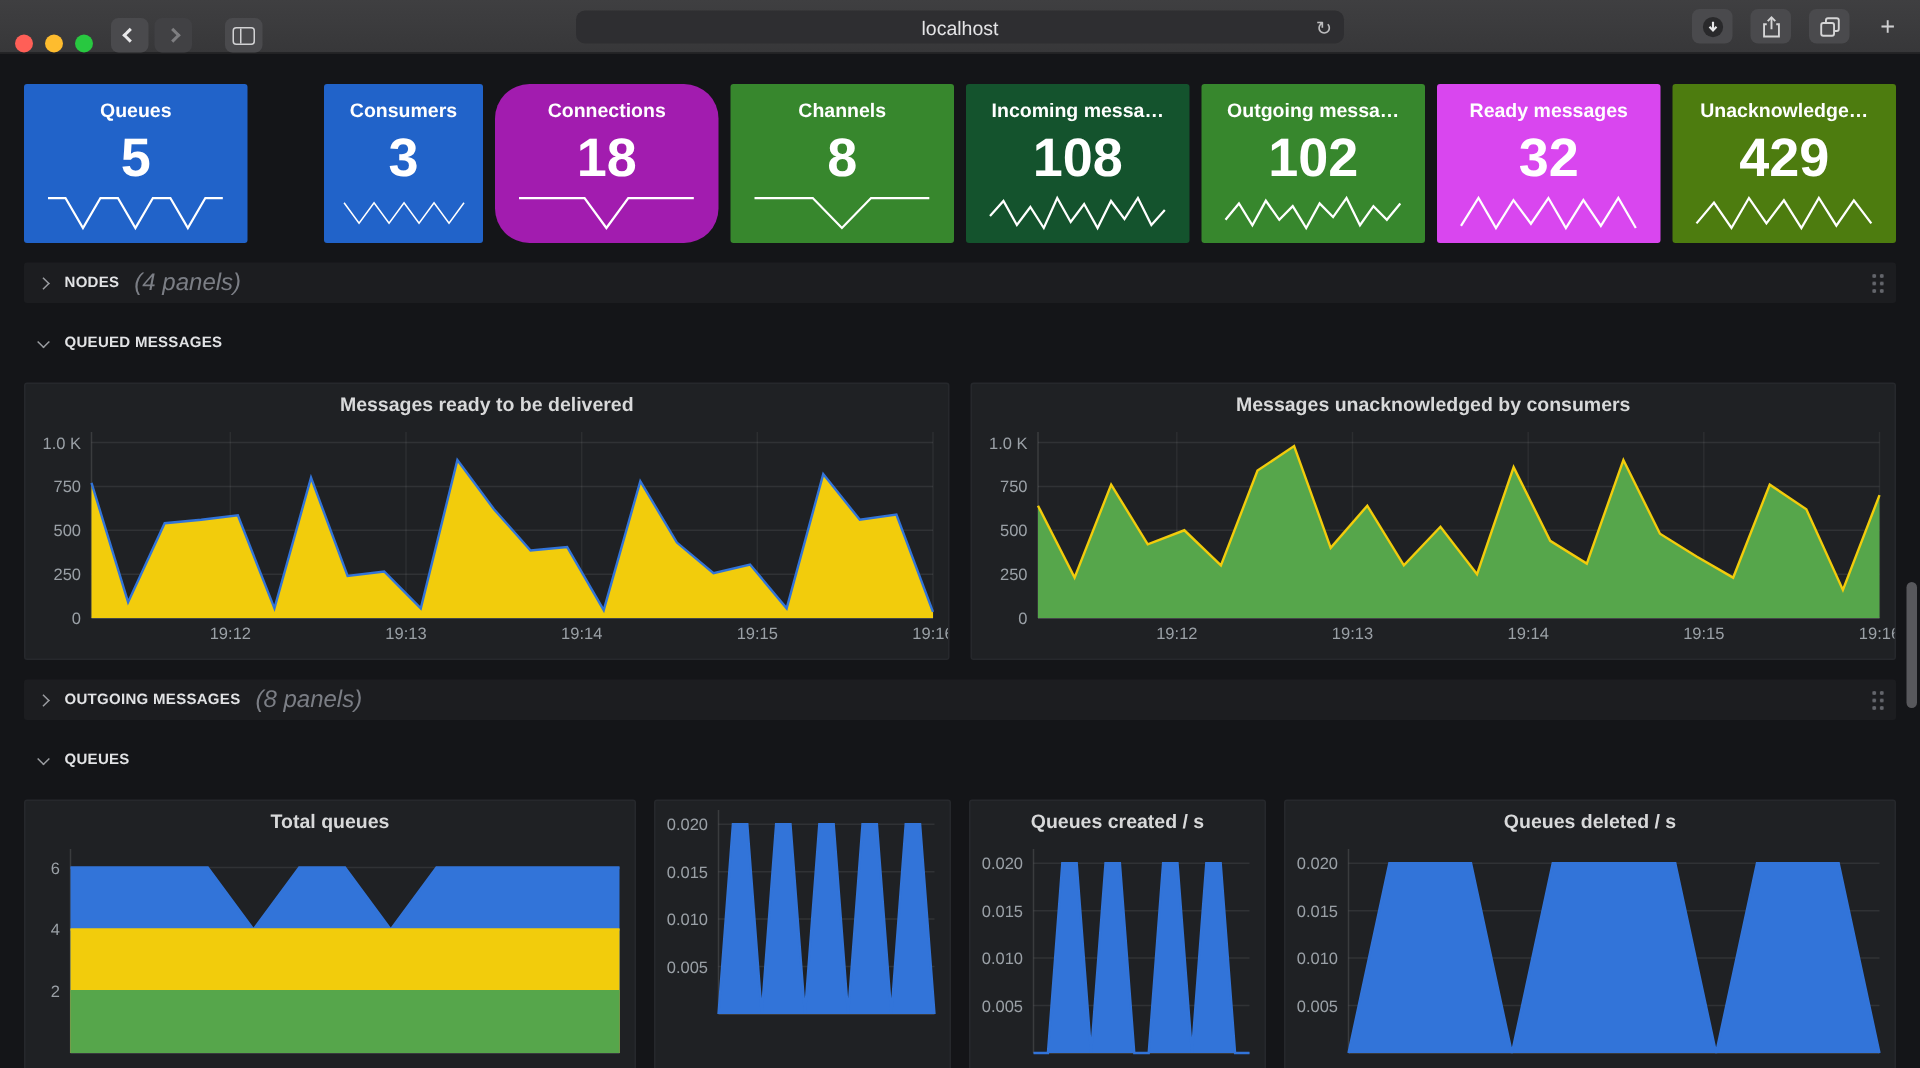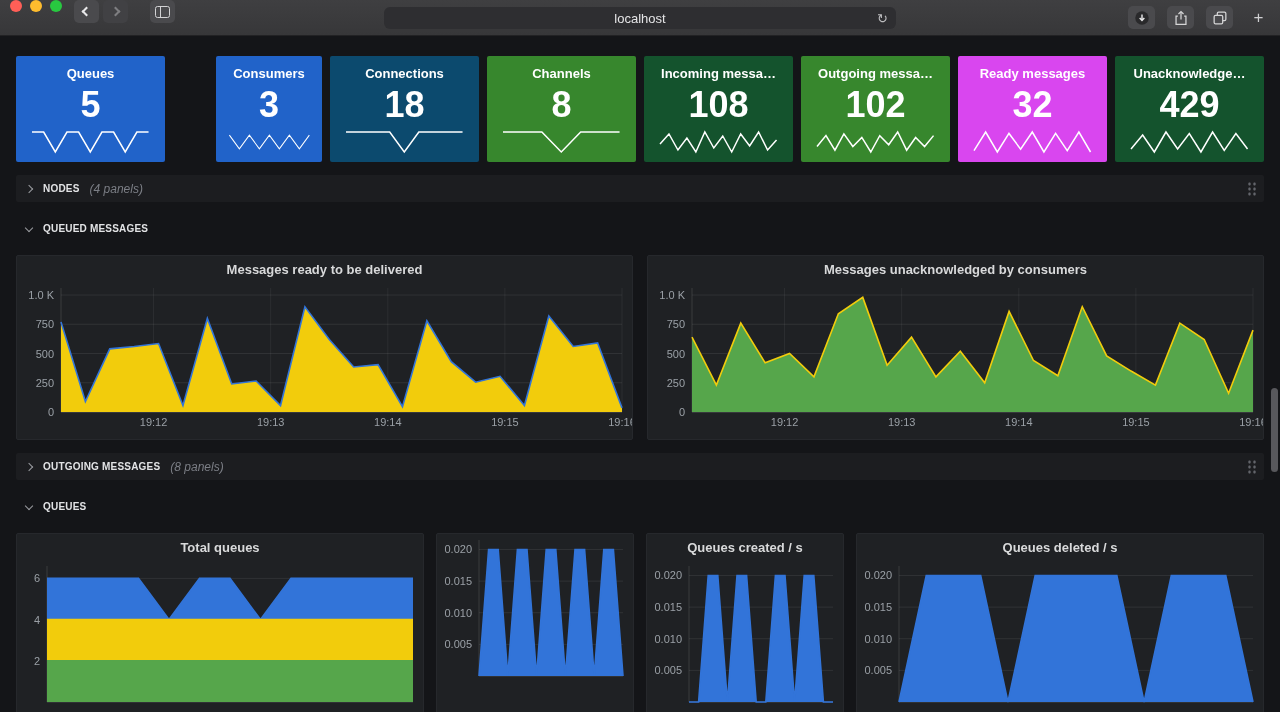--- a/index.html
+++ b/index.html
@@ -1,21 +1,21 @@
 <!DOCTYPE html>
 <html><head>
 <meta charset="utf-8">
 <style>
   * { margin:0; padding:0; box-sizing:border-box; }
   html,body { width:1280px; height:712px; overflow:hidden; }
   body { background:#141518; font-family:"Liberation Sans", sans-serif; position:relative; }
 
   
   .browser { position:relative; height:36px; background:linear-gradient(#3f3f41,#373739);
-             border-bottom:1px solid #222224; display:flex; align-items:flex-start; padding:0 10px; }
+             border-bottom:1px solid #222224; display:flex; align-items:flex-end; padding:0 10px; }
   .traffic { display:flex; gap:8px; margin-right:12px; }
   .tl { width:12px; height:12px; border-radius:50%; }
   .nav-cluster { display:flex; gap:4px; align-items:center; }
   .nav-btn { width:25px; height:23px; border-radius:5px; background:#4a4a4d;
              display:flex; align-items:center; justify-content:center; color:#e8e8ea; }
   .nav-btn.dim { color:#7e7e81; background:#414144; }
   .nav-btn.sidebar { margin-left:18px; }
   .chev { display:inline-block; width:7px; height:7px; border:solid currentColor; border-width:0 2px 2px 0; }
   .chev.right { transform:rotate(-45deg); }
   .chev.left  { transform:rotate(135deg); }
@@ -41,21 +41,21 @@
   .stat-label { font-size:13px; font-weight:700; color:#fff; white-space:nowrap; overflow:hidden;
                 text-overflow:clip; max-width:100%; }
   .stat-value { font-size:36px; font-weight:600; color:#fff; line-height:1.05; margin-top:5px; }
   .stat svg { width:88%; height:24px; margin-top:auto; }
 
   .strip { height:27px; background:#1c1d20; border-radius:2px; display:flex; align-items:center;
            padding:0 10px; margin-top:13px; position:relative; cursor:pointer; }
   .row-head { height:26px; display:flex; align-items:center; padding:0 10px; margin-top:13px; cursor:pointer; }
   .strip .chev, .row-head .chev { color:#9b9da1; margin-right:11px; }
   .row-title { font-size:10px; font-weight:700; color:#e2e3e5; letter-spacing:.2px; }
-  .row-count { font-size:12px; font-style:italic; color:#7b7e85; margin-left:10px; }
+  .row-count { font-size:16px; font-style:italic; color:#7b7e85; margin-left:10px; }
   .drag { position:absolute; right:7px; top:50%; transform:translateY(-50%); width:10px; height:15px;
           background-image:radial-gradient(circle,#63656b 1.2px,transparent 1.5px);
           background-size:5px 5px; }
 
   .panels2 { display:grid; grid-template-columns:1fr 1fr; gap:14px; margin-top:14px;border-radius:10px; }
   .panels4 { display:grid; grid-template-columns:408px 198px 198px 1fr; gap:12px; margin-top:14px; }
   .panel { background:#1f2124; border:1px solid #26282c; border-radius:2px; height:185px; }
   .panels4 .panel { height:190px; }
   .panel-title { height:26px; display:flex; align-items:center; justify-content:center;
                  font-size:13px; font-weight:600; color:#d8d9da; white-space:nowrap; overflow:hidden; }
@@ -126,21 +126,21 @@
           <polyline points="2,2 13.654687500000001,2 25.309375000000003,22 36.9640625,2 48.618750000000006,2 60.2734375,22 71.928125,2 83.58281249999999,2 95.23750000000001,22 106.8921875,2 118.546875,2" fill="none" stroke="#ffffff" stroke-width="1.5" stroke-linejoin="miter"></polyline>
         </svg>
     </div>
     <div class="stat" style="background: rgb(33, 99, 201); margin-left: 43px;">
       <div class="stat-label">Consumers</div>
       <div class="stat-value">3</div>
       <svg viewBox="0 0 120.546875 24">
           <polyline points="2,2 16.568359375,22 31.13671875,2 45.705078125,22 60.2734375,2 74.841796875,22 89.41015625,2 103.978515625,22 118.546875,2" fill="none" stroke="#ffffff" stroke-width="1.5" stroke-linejoin="miter"></polyline>
         </svg>
     </div>
-    <div class="stat" style="background: #0c4a6e;">
+    <div class="stat" style="background: #a21caf; border-radius: 23px;">
       <div class="stat-label">Connections</div>
       <div class="stat-value">18</div>
       <svg viewBox="0 0 120.546875 24">
           <polyline points="2,2 16.568359375,2 31.13671875,2 45.705078125,2 60.2734375,22 74.841796875,2 89.41015625,2 103.978515625,2 118.546875,2" fill="none" stroke="#ffffff" stroke-width="1.5" stroke-linejoin="miter"></polyline>
         </svg>
     </div>
     <div class="stat" style="background: rgb(55, 135, 45);">
       <div class="stat-label">Channels</div>
       <div class="stat-value">8</div>
       <svg viewBox="0 0 120.546875 24">
@@ -161,21 +161,21 @@
           <polyline points="2,16.545454545454547 10.965144230769232,5.63636363636364 19.930288461538463,20.181818181818183 28.895432692307693,3.818181818181819 37.86057692307693,16.545454545454547 46.82572115384615,7.454545454545454 55.79086538461539,22 64.75600961538461,5.63636363636364 73.72115384615385,14.727272727272727 82.68629807692308,2 91.6514423076923,20.181818181818183 100.61658653846153,7.454545454545454 109.58173076923077,16.545454545454547 118.546875,5.63636363636364" fill="none" stroke="#ffffff" stroke-width="1.5" stroke-linejoin="miter"></polyline>
         </svg>
     </div>
     <div class="stat" style="background: #d946ef;">
       <div class="stat-label">Ready messages</div>
       <div class="stat-value">32</div>
       <svg viewBox="0 0 120.546875 24">
           <polyline points="2,20.571428571428573 13.654687500000001,2 25.309375000000003,22 36.9640625,3.4285714285714257 48.618750000000006,19.142857142857142 60.2734375,2 71.928125,22 83.58281249999999,3.4285714285714257 95.23750000000001,20.571428571428573 106.8921875,2 118.546875,22" fill="none" stroke="#ffffff" stroke-width="1.5" stroke-linejoin="miter"></polyline>
         </svg>
     </div>
-    <div class="stat" style="background: #14532d;">
+    <div class="stat" style="background: #4d7c0f;">
       <div class="stat-label">Unacknowledge…</div>
       <div class="stat-value">429</div>
       <svg viewBox="0 0 120.546875 24">
           <polyline points="2,18.923076923076923 13.654687500000001,5.076923076923073 25.309375000000003,22 36.9640625,2 48.618750000000006,18.923076923076923 60.2734375,3.538461538461533 71.928125,22 83.58281249999999,2 95.23750000000001,20.461538461538463 106.8921875,3.538461538461533 118.546875,18.923076923076923" fill="none" stroke="#ffffff" stroke-width="1.5" stroke-linejoin="miter"></polyline>
         </svg>
     </div>
   </div>
 
   <div class="strip">
     <span class="chev right small"></span>

